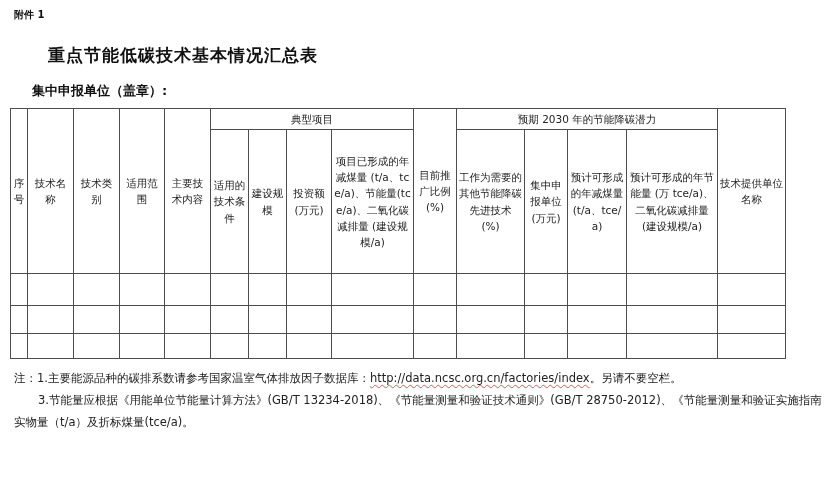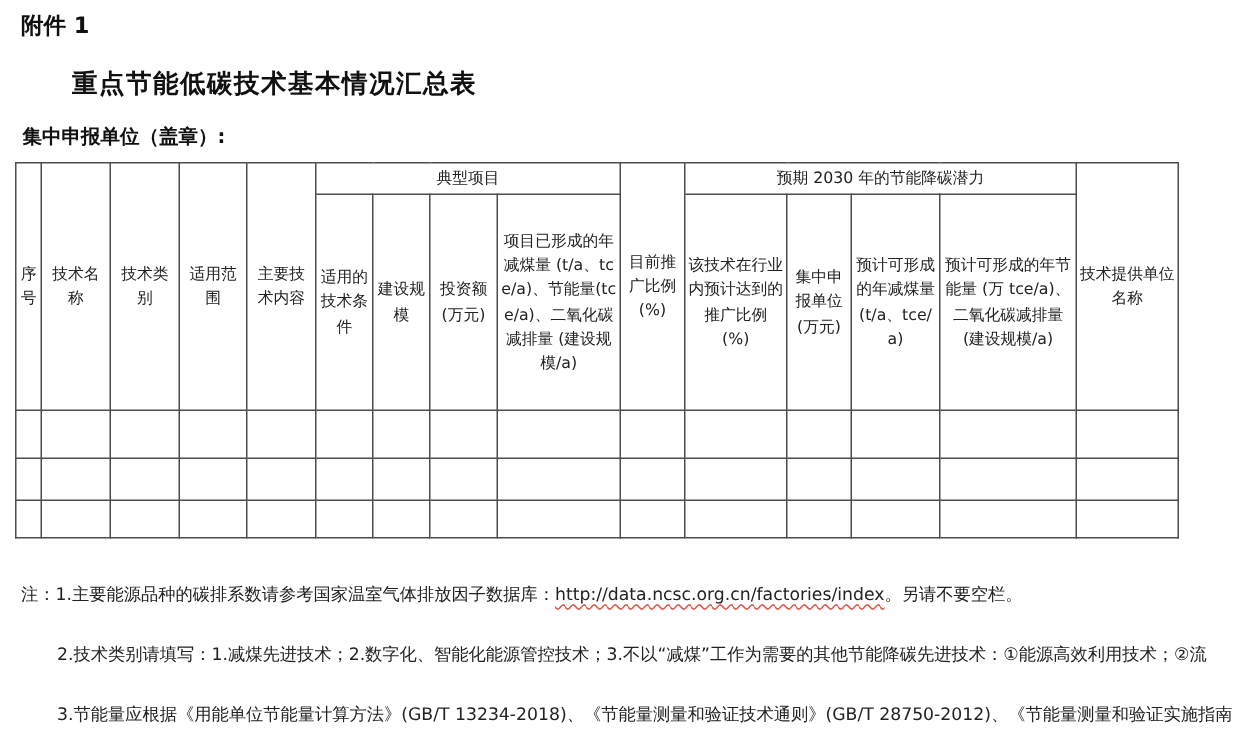--- a/index.html
+++ b/index.html
@@ -12,38 +12,38 @@
     height: 496px;
     position: relative;
     overflow: hidden;
     font-family: "DejaVu Sans", "Liberation Sans", sans-serif;
     color: #1a1a1a;
   }
   .attachment-label {
     position: absolute;
     left: 14px;
     top: 8px;
-    font-size: 15px;
+    font-size: 10px;
     font-weight: bold;
     color: #111;
   }
   .doc-title {
     position: absolute;
     left: 0;
     top: 44px;
     width: 829px;
     font-size: 17px;
     font-weight: bold;
     color: #111;
     letter-spacing: 1px;
     margin-left: 48px;
   }
   .declare-unit {
     position: absolute;
-    left: 15px;
+    left: 32px;
     top: 82px;
     font-size: 13px;
     font-weight: bold;
     color: #111;
   }
   table.summary {
     position: absolute;
     left: 10px;
     top: 108px;
     width: 775px;
@@ -73,21 +73,20 @@
     left: 14px;
     top: 367px;
     width: 808px;
     font-size: 11.5px;
     line-height: 22px;
     color: #222;
   }
   .note-line {
     white-space: nowrap;
     overflow: hidden;
-    margin-top: 18px;
   }
   .indent-1 { padding-left: 24px; }
   .note-url {
     text-decoration: underline;
     text-decoration-style: wavy;
     text-decoration-color: #e05a4e;
     text-decoration-thickness: 1px;
     text-underline-offset: 2px;
   }
 </style>
@@ -128,21 +127,21 @@
       <th colspan="4">典型项目</th>
       <th rowspan="2">目前推广比例 (%)</th>
       <th colspan="4">预期 2030 年的节能降碳潜力</th>
       <th rowspan="2">技术提供单位名称</th>
     </tr>
     <tr class="header-row">
       <th>适用的技术条件</th>
       <th>建设规模</th>
       <th>投资额 (万元)</th>
       <th>项目已形成的年减煤量 (t/a、tce/a)、节能量(tce/a)、二氧化碳减排量 (建设规模/a)</th>
-      <th>该技术在行业内预计达到的推广比例 (%)</th>
+      <th>工作为需要的其他节能降碳先进技术 (%)</th>
       <th>集中申报单位 (万元)</th>
       <th>预计可形成的年减煤量 (t/a、tce/a)</th>
       <th>预计可形成的年节能量 (万 tce/a)、二氧化碳减排量 (建设规模/a)</th>
     </tr>
   </thead>
   <tbody>
     <tr class="body-row-1">
       <td></td>
         <td></td>
         <td></td>
@@ -193,16 +192,15 @@
         <td></td>
         <td></td>
     </tr>
   </tbody>
 </table>
 
 <div class="notes">
   <div class="note-line">
     <span>注：1.主要能源品种的碳排系数请参考国家温室气体排放因子数据库：</span><span class="note-url">http://data.ncsc.org.cn/factories/index</span><span>。另请不要空栏。</span>
   </div>
-  <div class="note-line indent-1">2.技术类别请填写：1.减煤先进技术；2.数字化、智能化能源管控技术；3.不以“减煤”工作为需要的其他节能降碳先进技术：①能源高效利用技术；②流</div>
   <div class="note-line indent-1">3.节能量应根据《用能单位节能量计算方法》(GB/T 13234-2018)、《节能量测量和验证技术通则》(GB/T 28750-2012)、《节能量测量和验证实施指南》</div>
   <div class="note-line">实物量（t/a）及折标煤量(tce/a)。</div>
 </div>
 
 </body></html>

